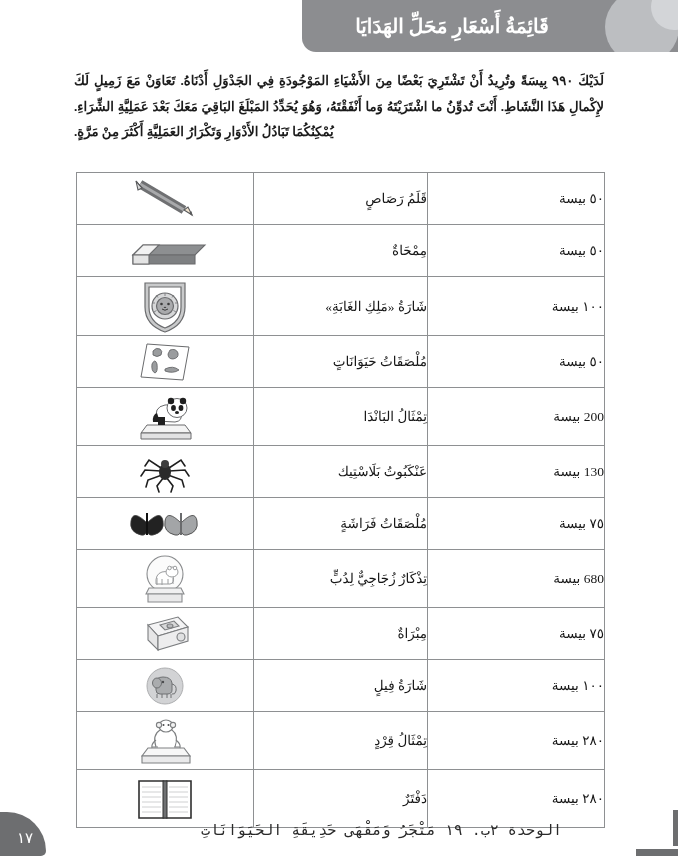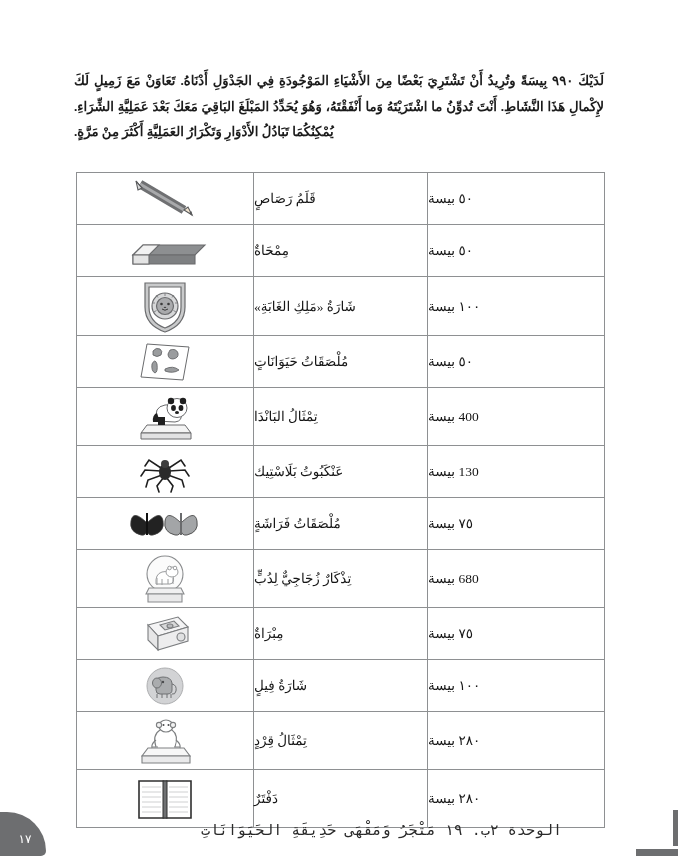--- a/index.html
+++ b/index.html
@@ -100,21 +100,21 @@
     width: 528px;
     border-collapse: collapse;
     direction: rtl;
     table-layout: fixed;
   }
 
   .price-table td {
     border: 1px solid #8e9092;
     padding: 0;
     vertical-align: middle;
-    text-align: left;
+    text-align: right;
     background: #ffffff;
   }
 
   .col-price  { width: 177px; }
   .col-name   { width: 174px; }
   .col-image  { width: 177px; }
 
   .cell-price,
   .cell-name {
     font-size: 13.5px;
@@ -159,21 +159,21 @@
     border-bottom-right-radius: 6px;
   }
 
   .page-number {
     position: absolute;
     left: 8px;
     bottom: 9px;
     width: 34px;
     text-align: center;
     color: #ffffff;
-    font-size: 12px;
+    font-size: 15px;
     direction: rtl;
   }
 
   .edge-bar-vertical {
     position: absolute;
     right: 0;
     bottom: 10px;
     width: 5px;
     height: 36px;
     background: #6d6e70;
@@ -186,20 +186,27 @@
     width: 42px;
     height: 7px;
     background: #6d6e70;
   }
 </style>
 </head>
 <body>
 
 <div id="page">
 
+  <div class="header-zone">
+    <div class="banner">
+      <div class="deco-circle-big"></div>
+      <div class="deco-circle-small"></div>
+      <div class="banner-title">قَائِمَةُ أَسْعَارِ مَحَلِّ الهَدَايَا</div>
+    </div>
+  </div>
 
   <p class="intro">لَدَيْكَ ٩٩٠ بِيسَةً وتُرِيدُ أَنْ تَشْتَرِيَ بَعْضًا مِنَ الأَشْيَاءِ المَوْجُودَةِ فِي الجَدْوَلِ أَدْنَاهُ. تَعَاوَنْ مَعَ زَمِيلٍ لَكَ لإِكْمالِ هَذَا النَّشَاطِ. أَنْتَ تُدوِّنُ ما اشْتَرَيْتَهُ وَما أَنْفَقْتَهُ، وَهُوَ يُحَدِّدُ المَبْلَغَ البَاقِيَ مَعَكَ بَعْدَ عَمَلِيَّةِ الشِّرَاءِ. يُمْكِنُكُمَا تَبَادُلُ الأَدْوَارِ وَتَكْرَارُ العَمَلِيَّةِ أَكْثَرَ مِنْ مَرَّةٍ.</p>
 
   <table class="price-table">
     <colgroup>
       <col class="col-price">
         <col class="col-name">
         <col class="col-image">
     </colgroup>
     <tbody>
@@ -270,21 +277,21 @@
                 <path d="M33 10 q6-2 8 3 q1 5-5 6 q-5 0-5-5 z"></path>
                 <path d="M15 24 q3-6 5 0 q1 8-2 9 q-4-2-3-9 z"></path>
                 <path d="M28 29 q8-4 14 1 q-6 4-14 1 z"></path>
               </g>
             </g>
           </svg>
         </td>
       </tr>
 
       <tr class="r-xtall">
-        <td class="cell-price">400 بيسة</td>
+        <td class="cell-price">200 بيسة</td>
         <td class="cell-name">تِمْثَالُ البَانْدَا</td>
         <td class="cell-image">
           <svg class="art" width="64" height="52" viewBox="0 0 64 52">
             <g stroke="#6a6b6d" stroke-width="1">
               <polygon points="14,34 52,34 58,42 8,42" fill="#f4f4f4"></polygon>
               <polygon points="8,42 58,42 58,48 8,48" fill="#e2e2e3"></polygon>
               <path d="M24 30 q-4-14 8-16 q14-2 16 8 q2 8-6 9 z" fill="#ffffff"></path>
               <ellipse cx="44" cy="17" rx="10" ry="9.5" fill="#ffffff"></ellipse>
               <circle cx="38" cy="10" r="3.2" fill="#1f1f1f" stroke="none"></circle>
               <circle cx="50" cy="10" r="3.2" fill="#1f1f1f" stroke="none"></circle>

